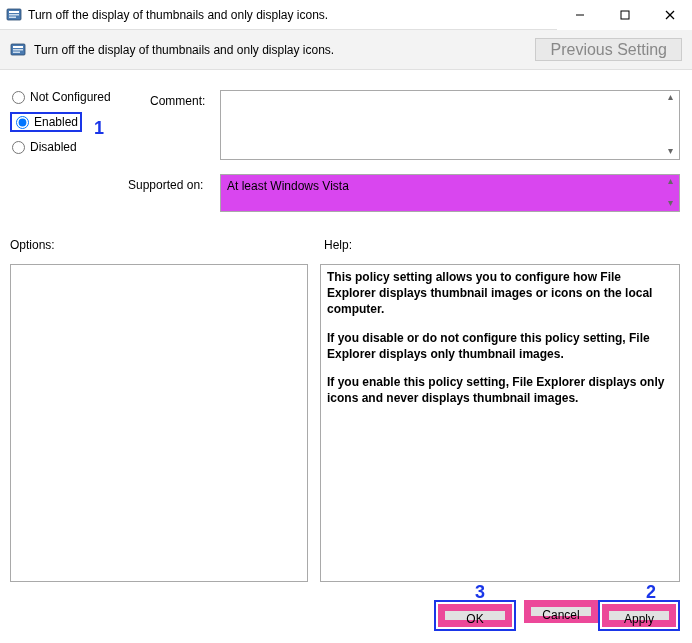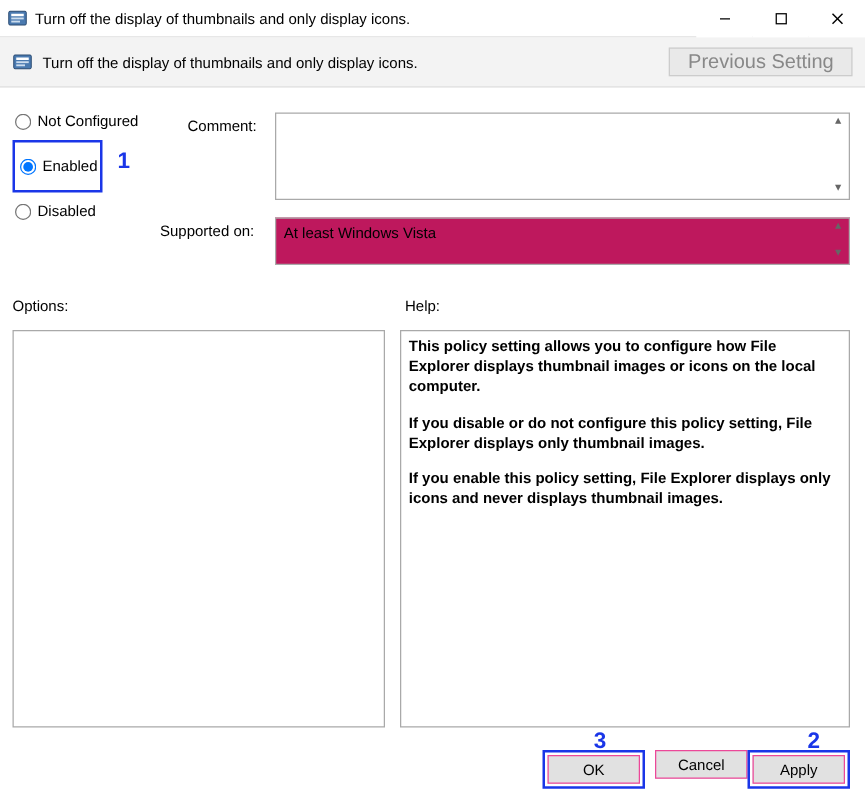--- a/index.html
+++ b/index.html
@@ -71,21 +71,21 @@
   }
   .radio-row {
     display: flex;
     align-items: center;
     margin-bottom: 8px;
     font-size: 12px;
   }
   .radio-row input { margin: 0 5px 0 2px; }
   .enabled-box {
     border: 2.5px solid #1a36e8;
-    padding: 12px 2px;
+    padding: 1px 2px;
     display: inline-flex;
     align-items: flex-end;
   }
   .annot {
     position: absolute;
     color: #1a36e8;
     font-size: 18px;
     font-weight: bold;
     font-family: Arial, sans-serif;
   }
@@ -121,21 +121,21 @@
   }
   .supported-label {
     position: absolute;
     left: 128px; top: 178px;
   }
   .supported-box {
     position: absolute;
     left: 220px; top: 174px;
     width: 460px; height: 38px;
     border: 1px solid #a9a9a9;
-    background: #be185d;
+    background: #d946ef;
     padding: 4px 6px;
     font-size: 12px;
   }
   .options-label {
     position: absolute;
     left: 10px; top: 238px;
   }
   .help-label {
     position: absolute;
     left: 324px; top: 238px;
@@ -161,21 +161,21 @@
   .help-box p { margin: 0 0 12px 0; line-height: 1.35; }
   .bottom-btns {
     position: absolute;
     right: 12px; bottom: 12px;
     display: flex;
   }
   .dlg-btn {
     width: 74px; height: 23px;
     margin-left: 8px;
     background: #e1e1e1;
-    border: 1px solid #ec4899;
+    border: 7px solid #ec4899;
     font-size: 12px;
     font-family: inherit;
   }
   .hl-box {
     border: 2.5px solid #1a36e8;
     padding: 2px;
     display: inline-flex;
   }
   .hl-box .dlg-btn { margin-left: 0; }
 </style>

